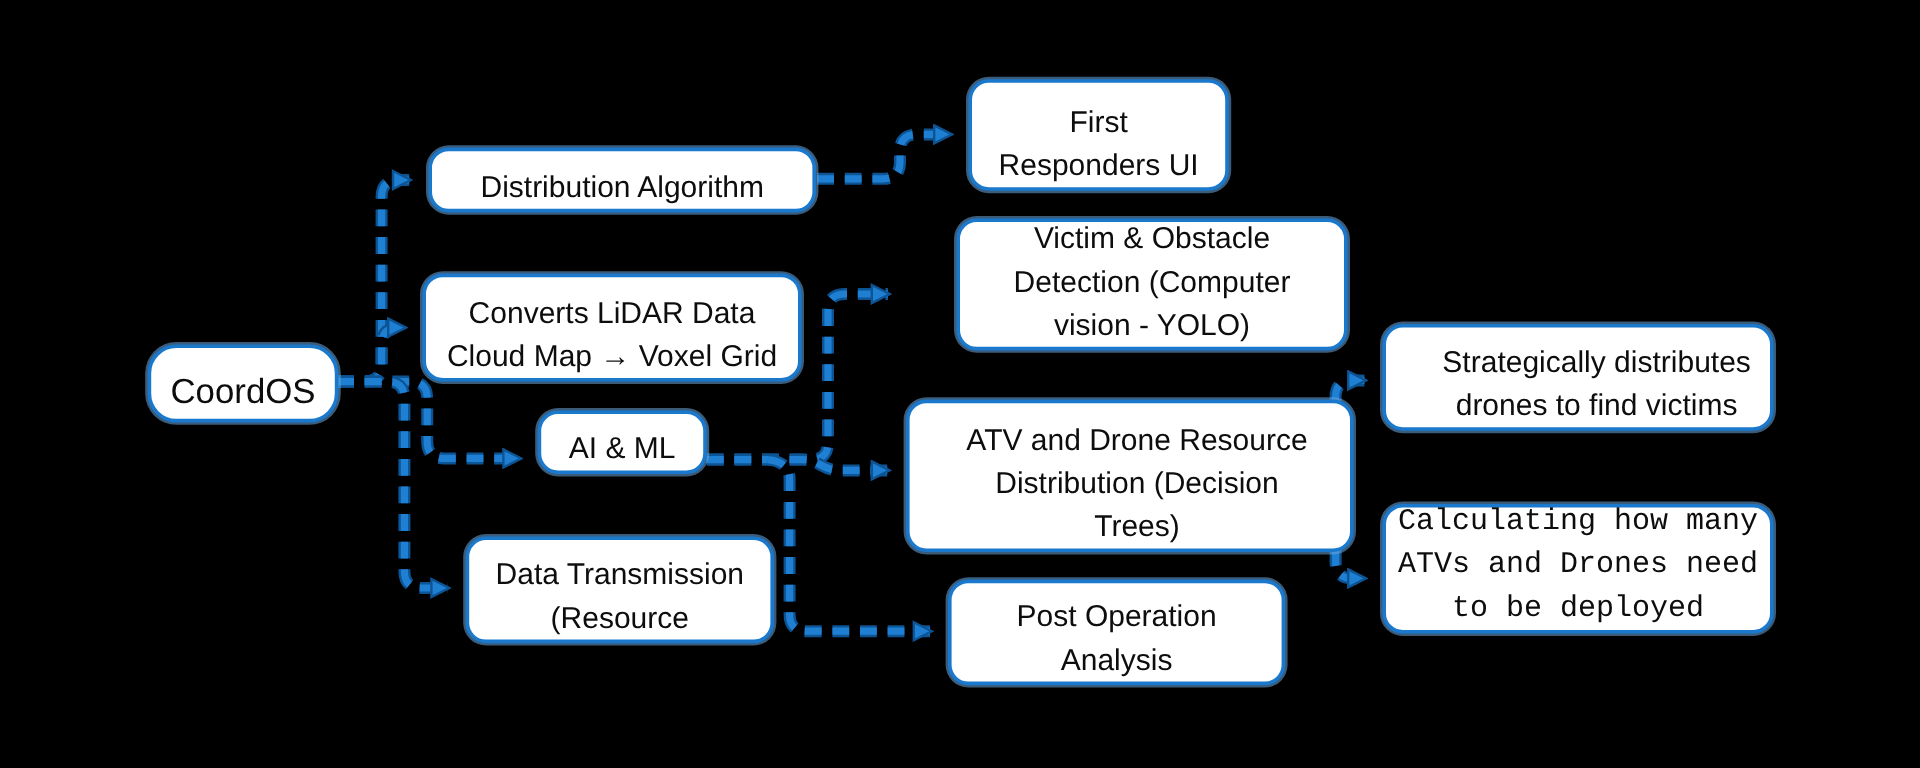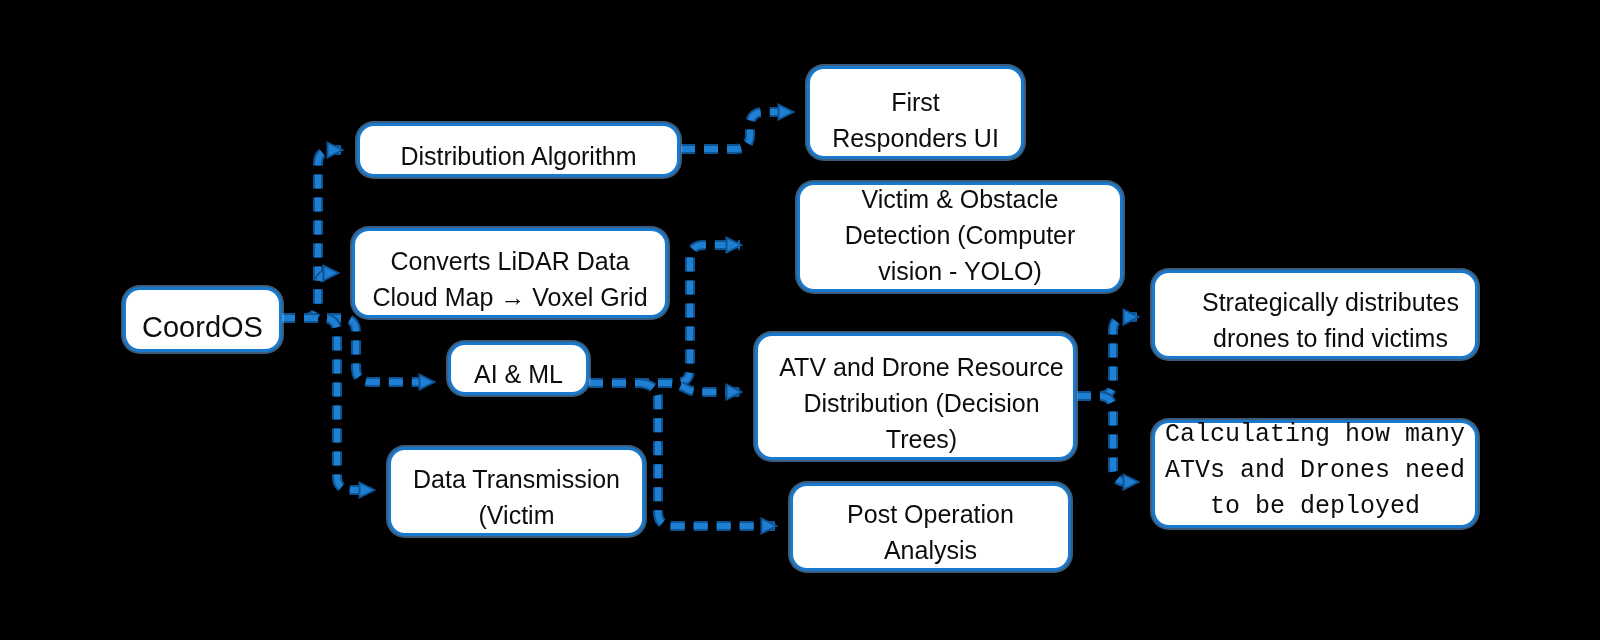--- a/index.html
+++ b/index.html
@@ -49,20 +49,21 @@
     color: #0d0d0d;
     font-size: 25px;
     line-height: 1.44;
   }
   .node-label {
     white-space: pre-line;
     padding: 0 6px;
   }
   .node--root {
     font-size: 29px;
+    border-radius: 24px;
   }
 </style>
 </head>
 <body>
 
 <div id="canvas">
 
   <svg id="edges" viewBox="0 0 1600 640" xmlns="http://www.w3.org/2000/svg">
     <defs>
       <marker id="arrow" viewBox="0 0 12 12" refX="10" refY="6" markerWidth="3" markerHeight="3" markerUnits="strokeWidth" orient="auto">
@@ -142,29 +143,29 @@
   <div class="node" style="left:448px; top:342px; width:141px; height:53px;">
     <span class="node-label">AI &amp; ML</span>
   </div>
 
   <div class="node" style="left:797px; top:182px; width:326px; height:110px;">
     <span class="node-label">Victim &amp; Obstacle
 Detection (Computer
 vision - YOLO)</span>
   </div>
 
-  <div class="node" style="left:755px; top:333px; width:321px; height:127px;padding-left:12px;">
+  <div class="node" style="left:755px; top:333px; width:373px; height:127px;padding-left:12px;">
     <span class="node-label">ATV and Drone Resource
 Distribution (Decision
 Trees)</span>
   </div>
 
   <div class="node" style="left:388px; top:447px; width:257px; height:89px;">
     <span class="node-label">Data Transmission
-(Victim</span>
+(Resource</span>
   </div>
 
   <div class="node" style="left:790px; top:483px; width:281px; height:88px;">
     <span class="node-label">Post Operation
 Analysis</span>
   </div>
 
   <div class="node" style="left:1152px; top:270px; width:326px; height:89px;padding-left:31px;">
     <span class="node-label">Strategically distributes
 drones to find victims</span>

